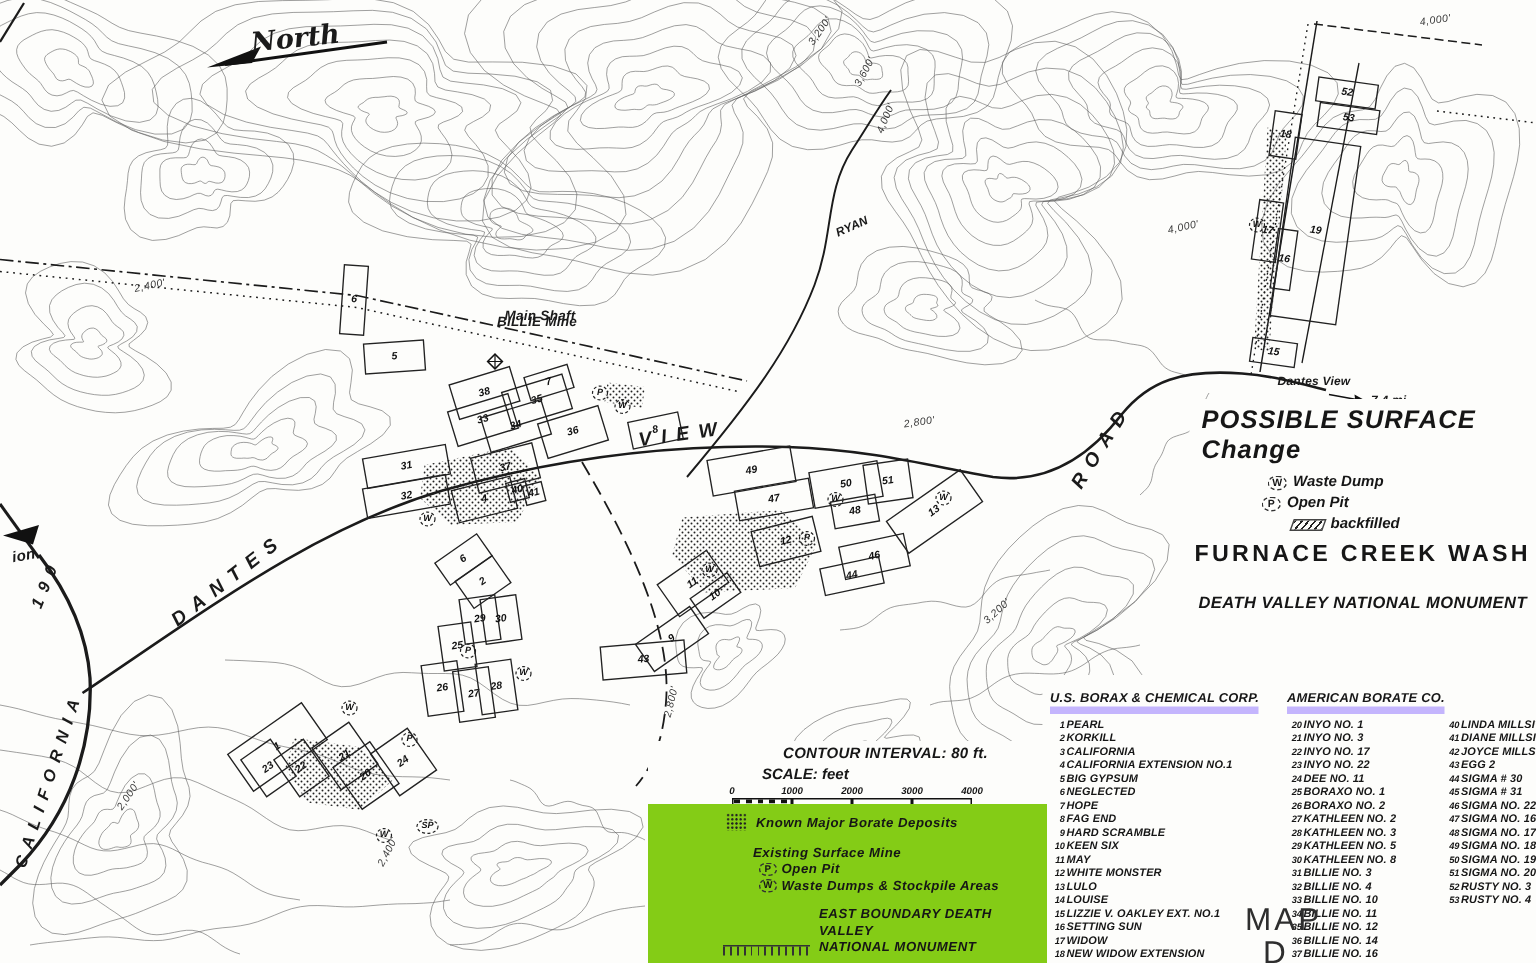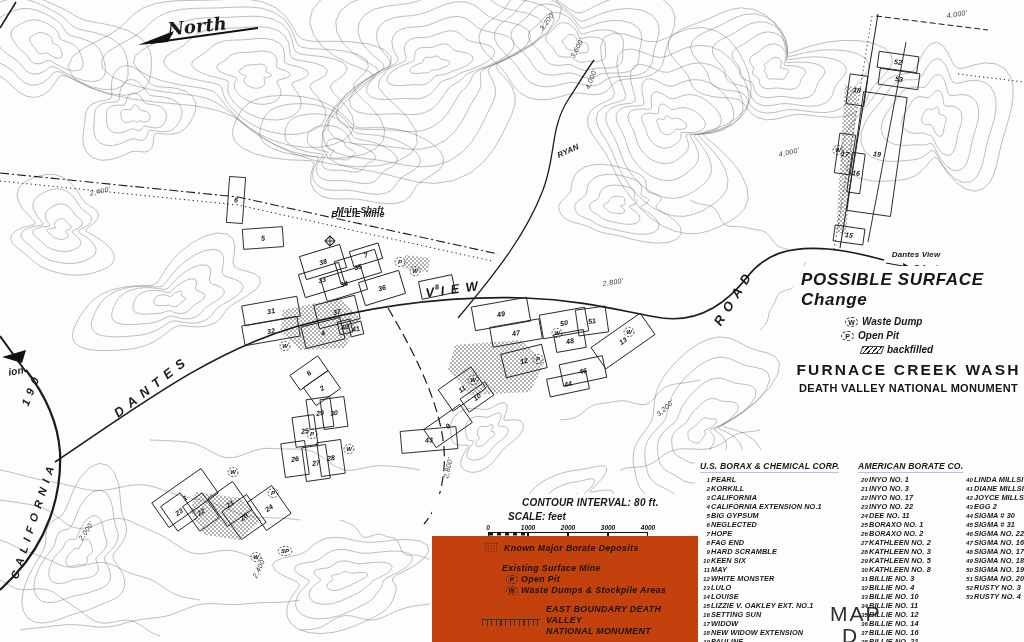--- a/index.html
+++ b/index.html
@@ -27,26 +27,26 @@
   #tb-legend{margin:5px 0 2px 44px}
   .tb-leg-row{display:flex;align-items:center;font-style:italic;font-weight:700;font-size:10px;line-height:14px}
   .tb-leg-row:nth-child(2){margin-left:-4px}
   .tb-leg-row:nth-child(3){margin-left:16px}
   .sym-circ{display:inline-block;width:13px;height:10px;border:1px dashed #333;border-radius:50%;
             font-size:7px;line-height:9px;text-align:center;margin-right:4px;font-style:normal}
   .sw-hatch-sm{display:inline-block;width:22px;height:8px;margin-right:4px;transform:skewX(-20deg);
             background:repeating-linear-gradient(115deg,#222 0 1.3px,transparent 1.3px 4px);border:1px solid #444}
   .tb2{font-weight:800;font-size:15.5px;line-height:21px;letter-spacing:.14em;margin-left:-8px;text-align:center}
   .tb2.first{margin-top:6px}
-  .tb3{font-weight:700;font-size:11px;letter-spacing:.03em;margin-left:-8px;text-align:center;margin-top:2px}
+  .tb3{font-style:italic;font-weight:700;font-size:11px;letter-spacing:.03em;margin-left:-8px;text-align:center;margin-top:16px}
 
   
   #lists{position:absolute;left:695px;top:450px;width:329px;height:192px;background:#fdfdfb}
   .col{position:absolute;top:5px}
-  .colhead{font-style:italic;font-weight:800;font-size:8.6px;letter-spacing:.02em;border-bottom:1px solid #c4b5fd;
+  .colhead{font-style:italic;font-weight:800;font-size:8.6px;letter-spacing:.02em;border-bottom:5px solid #c4b5fd;
            display:inline-block;padding-bottom:1px;margin-bottom:2px}
   .claim{display:flex;line-height:8.45px;align-items:baseline}
   .cnum{width:10px;text-align:right;font:italic 700 6.2px "Liberation Sans",sans-serif;flex:none;margin-right:1px}
   .cname{font:italic 700 7.3px "Liberation Sans",sans-serif;letter-spacing:.015em;white-space:nowrap}
   .twocol{display:flex;gap:4px}
   .twocol .claims{width:101px}
   .twocol .claims.b{width:82px}
 
   
   #scale-block{position:absolute;left:432px;top:494px;width:266px;background:#fdfdfb;padding:3px 4px}
@@ -55,26 +55,26 @@
   .bar-area{position:relative;margin:10px 0 0 52px;width:160px}
   #scale-ticks{position:absolute;top:-8px;left:0;width:100%;height:8px}
   #scale-ticks span{position:absolute;transform:translateX(-50%);font:italic 700 6.5px "Liberation Sans",sans-serif}
   .bar{display:flex;height:7px}
   .seg{flex:1;border:1px solid #111}
   .seg.checker{background-image:repeating-linear-gradient(90deg,#111 0 4px,transparent 4px 8px),
                                 repeating-linear-gradient(90deg,transparent 0 4px,#111 4px 8px);
                background-size:100% 50%,100% 50%;background-position:0 0,0 100%;background-repeat:no-repeat,no-repeat}
 
   
-  #map-key{position:absolute;left:432px;top:536px;width:266px;height:106px;background:#c2410c;padding:6px 0 0 0}
+  #map-key{position:absolute;left:432px;top:536px;width:266px;height:106px;background:#84cc16;padding:6px 0 0 0}
   .key-row{display:flex;align-items:center;font-style:italic;font-weight:700;font-size:8.8px;letter-spacing:.04em;line-height:11px}
   .key-row.r1{margin-left:52px;margin-bottom:9px}
   .key-row.r2{margin-left:70px}
   .key-row.sub{margin-left:74px}
-  .key-row.eb{margin-left:50px;margin-top:8px;align-items:center}
+  .key-row.eb{margin-left:50px;margin-top:8px;align-items:flex-end}
   .sw-dots{display:inline-block;width:14px;height:12px;margin-right:6px;
            background-image:radial-gradient(#222 .7px,transparent .85px);background-size:2.8px 2.8px}
   .key-sym{display:inline-block;width:12px;height:9px;border:1px dashed #333;border-radius:45%;
            font-size:6.5px;line-height:8px;text-align:center;margin-right:3px;font-style:normal;flex:none}
   .sw-hatch{display:inline-block;width:58px;height:7px;margin:4px 6px 0 0;flex:none;border-top:1.4px solid #333;
             background:repeating-linear-gradient(90deg,#333 0 1.2px,transparent 1.2px 4.6px)}
 
   
   #mapd{position:absolute;left:830px;top:602px;color:#2e2e2e;font-weight:400}
   #mapd .l1{font-size:21px;letter-spacing:2px}
@@ -495,21 +495,21 @@
   <div id="labels">
       <div class="mlabel script" style="left: 197px; top: 26px; font-size: 18px; transform: translate(-50%, -50%) rotate(-6deg);">North</div>
       <div class="mlabel lr" style="left: 152px; top: 386px; font-size: 13px; transform: translate(-50%, -50%) rotate(-38deg);">DANTES</div>
       <div class="mlabel lr" style="left: 455px; top: 289px; font-size: 13px; transform: translate(-50%, -50%) rotate(-8deg);">VIEW</div>
       <div class="mlabel lr" style="left: 734px; top: 297px; font-size: 13px; transform: translate(-50%, -50%) rotate(-58deg);">ROAD</div>
       <div class="mlabel lr" style="left: 33px; top: 520px; font-size: 11px; transform: translate(-50%, -50%) rotate(-72deg);">CALIFORNIA</div>
       <div class="mlabel lr" style="left: 31px; top: 389px; font-size: 11px; transform: translate(-50%, -50%) rotate(-68deg);">190</div>
       <div class="mlabel sm" style="left: 568px; top: 151px; font-size: 8px; transform: translate(-50%, -50%) rotate(-24deg);">RYAN</div>
       <div class="mlabel sm" style="left: 358px; top: 214px; font-size: 9px; transform: translate(-50%, -50%) rotate(0deg);">BILLIE Mine</div>
       <div class="mlabel sm" style="left: 360px; top: 210px; font-size: 9px; transform: translate(-50%, -50%) rotate(0deg);">Main Shaft</div>
-      <div class="mlabel sm" style="left: 916px; top: 254px; font-size: 8px; transform: translate(-50%, -50%) rotate(0deg);">Dantes View</div>
+      <div class="mlabel sm" style="left: 876px; top: 254px; font-size: 8px; transform: translate(-50%, -50%) rotate(0deg);">Dantes View</div>
       <div class="mlabel sm" style="left: 927px; top: 267px; font-size: 8px; transform: translate(-50%, -50%) rotate(0deg);">7.4 mi.</div>
       <div class="mlabel sm" style="left: 16px; top: 371px; font-size: 10px; transform: translate(-50%, -50%) rotate(-10deg);">ion</div>
       <div class="mlabel elev" style="left: 100px; top: 191px; font-size: 7px; transform: translate(-50%, -50%) rotate(-12deg);">2,400'</div>
       <div class="mlabel elev" style="left: 547px; top: 21px; font-size: 7px; transform: translate(-50%, -50%) rotate(-55deg);">3,200'</div>
       <div class="mlabel elev" style="left: 577px; top: 48px; font-size: 7px; transform: translate(-50%, -50%) rotate(-62deg);">3,600'</div>
       <div class="mlabel elev" style="left: 591px; top: 79px; font-size: 7px; transform: translate(-50%, -50%) rotate(-68deg);">4,000'</div>
       <div class="mlabel elev" style="left: 789px; top: 152px; font-size: 7px; transform: translate(-50%, -50%) rotate(-12deg);">4,000'</div>
       <div class="mlabel elev" style="left: 957px; top: 14px; font-size: 7px; transform: translate(-50%, -50%) rotate(-8deg);">4,000'</div>
       <div class="mlabel elev" style="left: 613px; top: 282px; font-size: 7px; transform: translate(-50%, -50%) rotate(-8deg);">2,800'</div>
       <div class="mlabel elev" style="left: 448px; top: 468px; font-size: 7px; transform: translate(-50%, -50%) rotate(-76deg);">2,800'</div>

